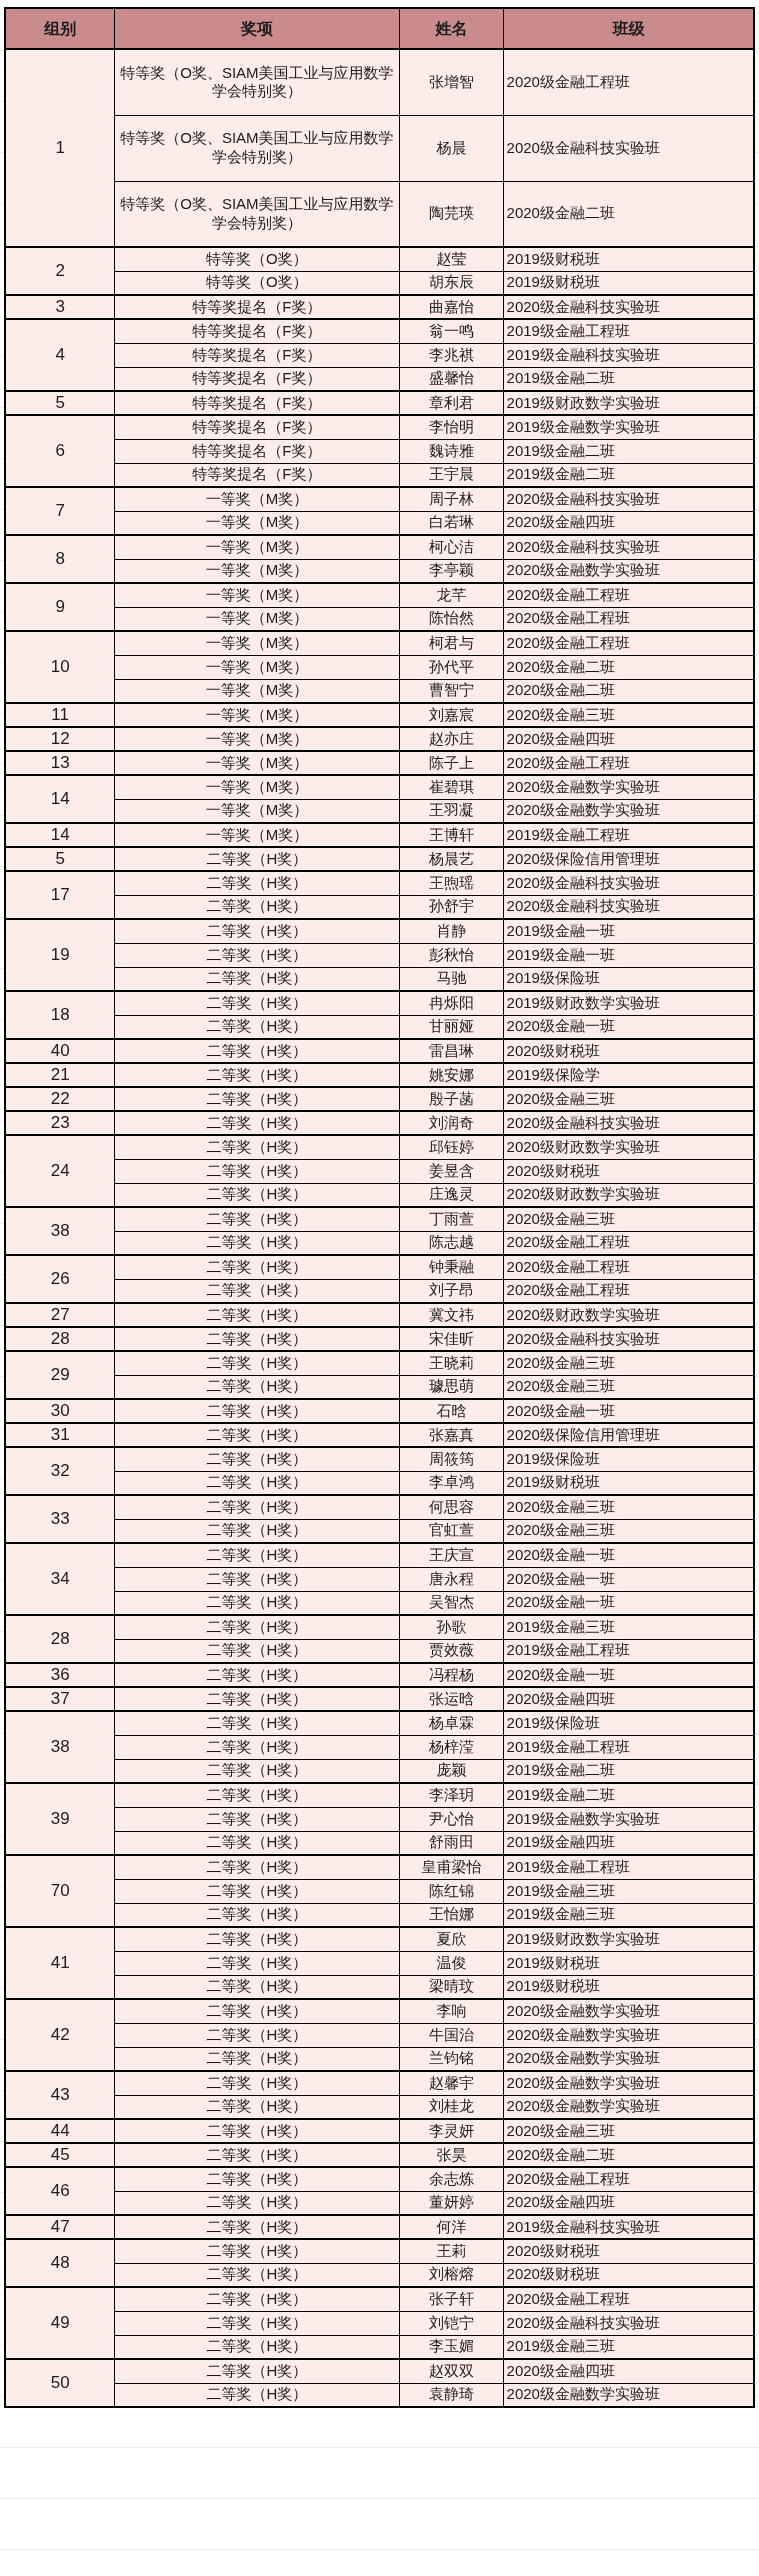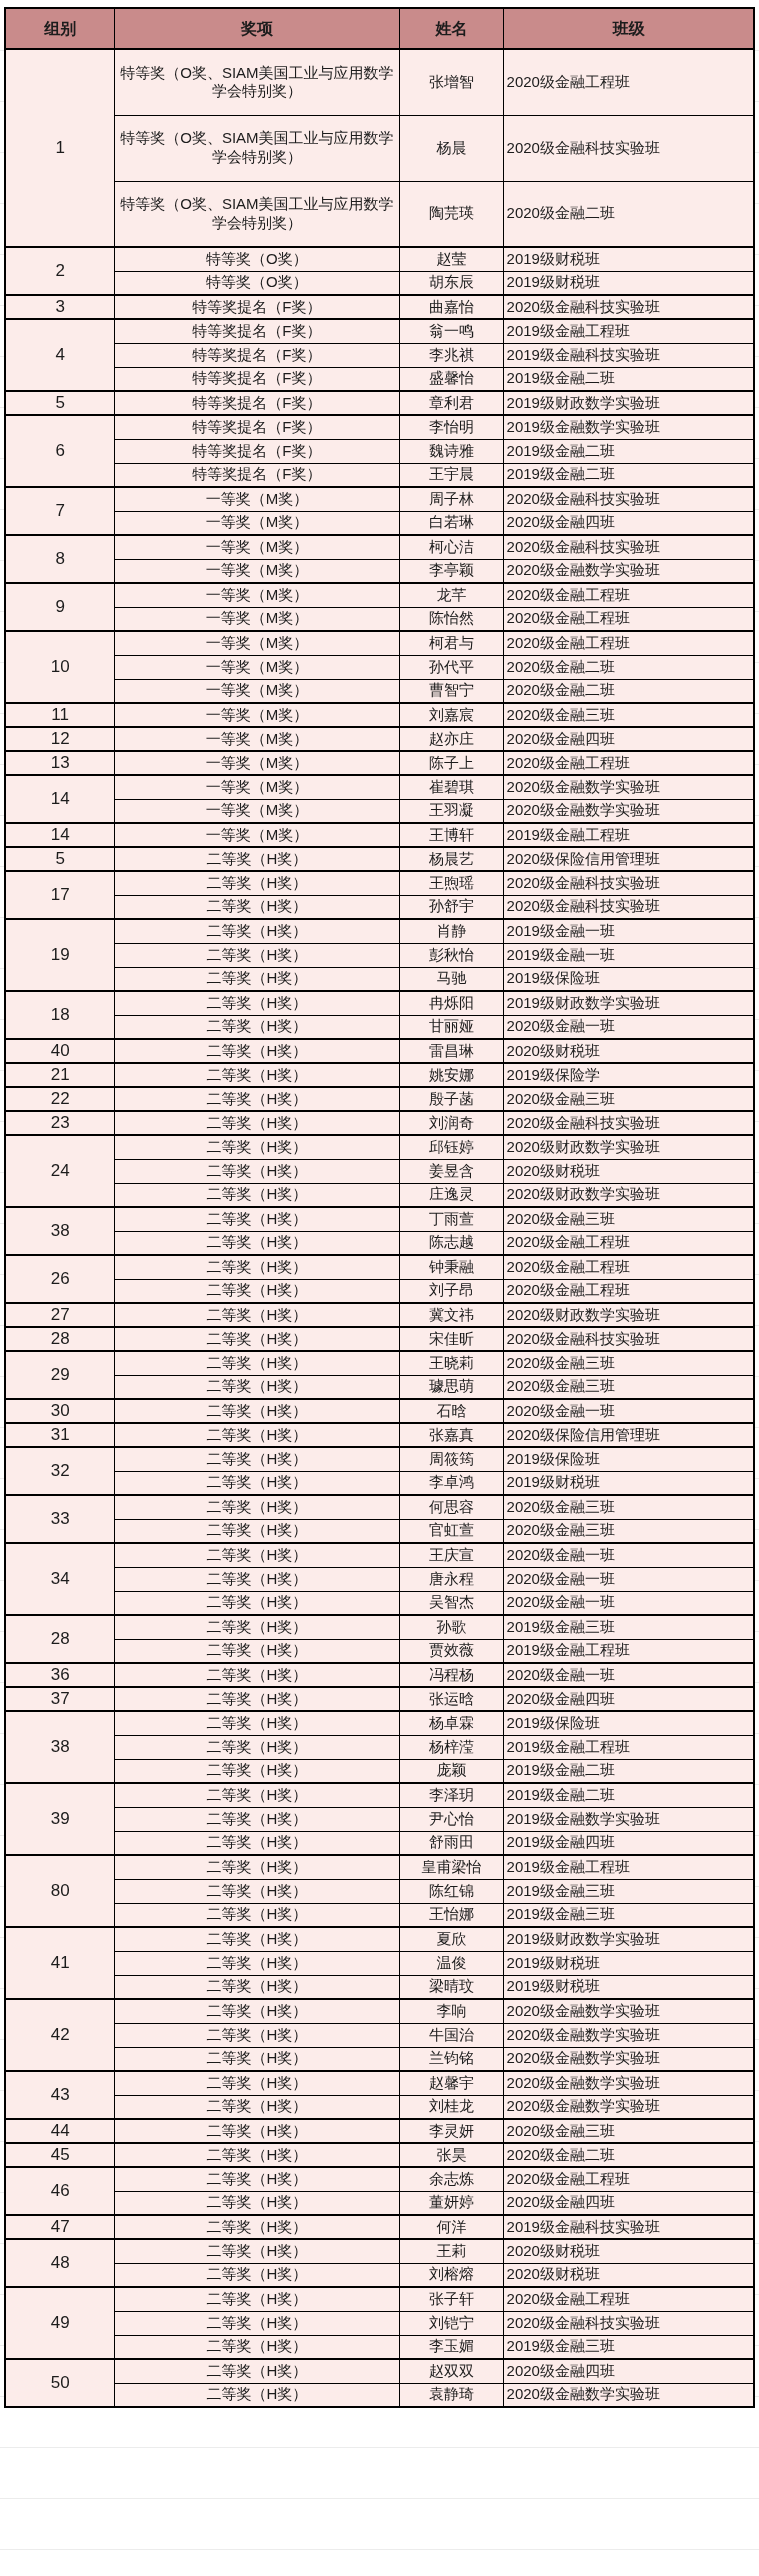--- a/index.html
+++ b/index.html
@@ -445,21 +445,21 @@
         <td class="col-award" data-name="award-cell">二等奖（H奖）</td>
         <td class="col-name" data-name="name-cell">尹心怡</td>
         <td class="col-class" data-name="class-cell">2019级金融数学实验班</td>
       </tr>
       <tr data-name="table-row">
         <td class="col-award" data-name="award-cell">二等奖（H奖）</td>
         <td class="col-name" data-name="name-cell">舒雨田</td>
         <td class="col-class" data-name="class-cell">2019级金融四班</td>
       </tr>
       <tr data-name="table-row" class="group-start">
-        <td class="col-group" rowspan="3" data-name="group-cell">80</td>
+        <td class="col-group" rowspan="3" data-name="group-cell">70</td>
         <td class="col-award" data-name="award-cell">二等奖（H奖）</td>
         <td class="col-name" data-name="name-cell">皇甫梁怡</td>
         <td class="col-class" data-name="class-cell">2019级金融工程班</td>
       </tr>
       <tr data-name="table-row">
         <td class="col-award" data-name="award-cell">二等奖（H奖）</td>
         <td class="col-name" data-name="name-cell">陈红锦</td>
         <td class="col-class" data-name="class-cell">2019级金融三班</td>
       </tr>
       <tr data-name="table-row">

